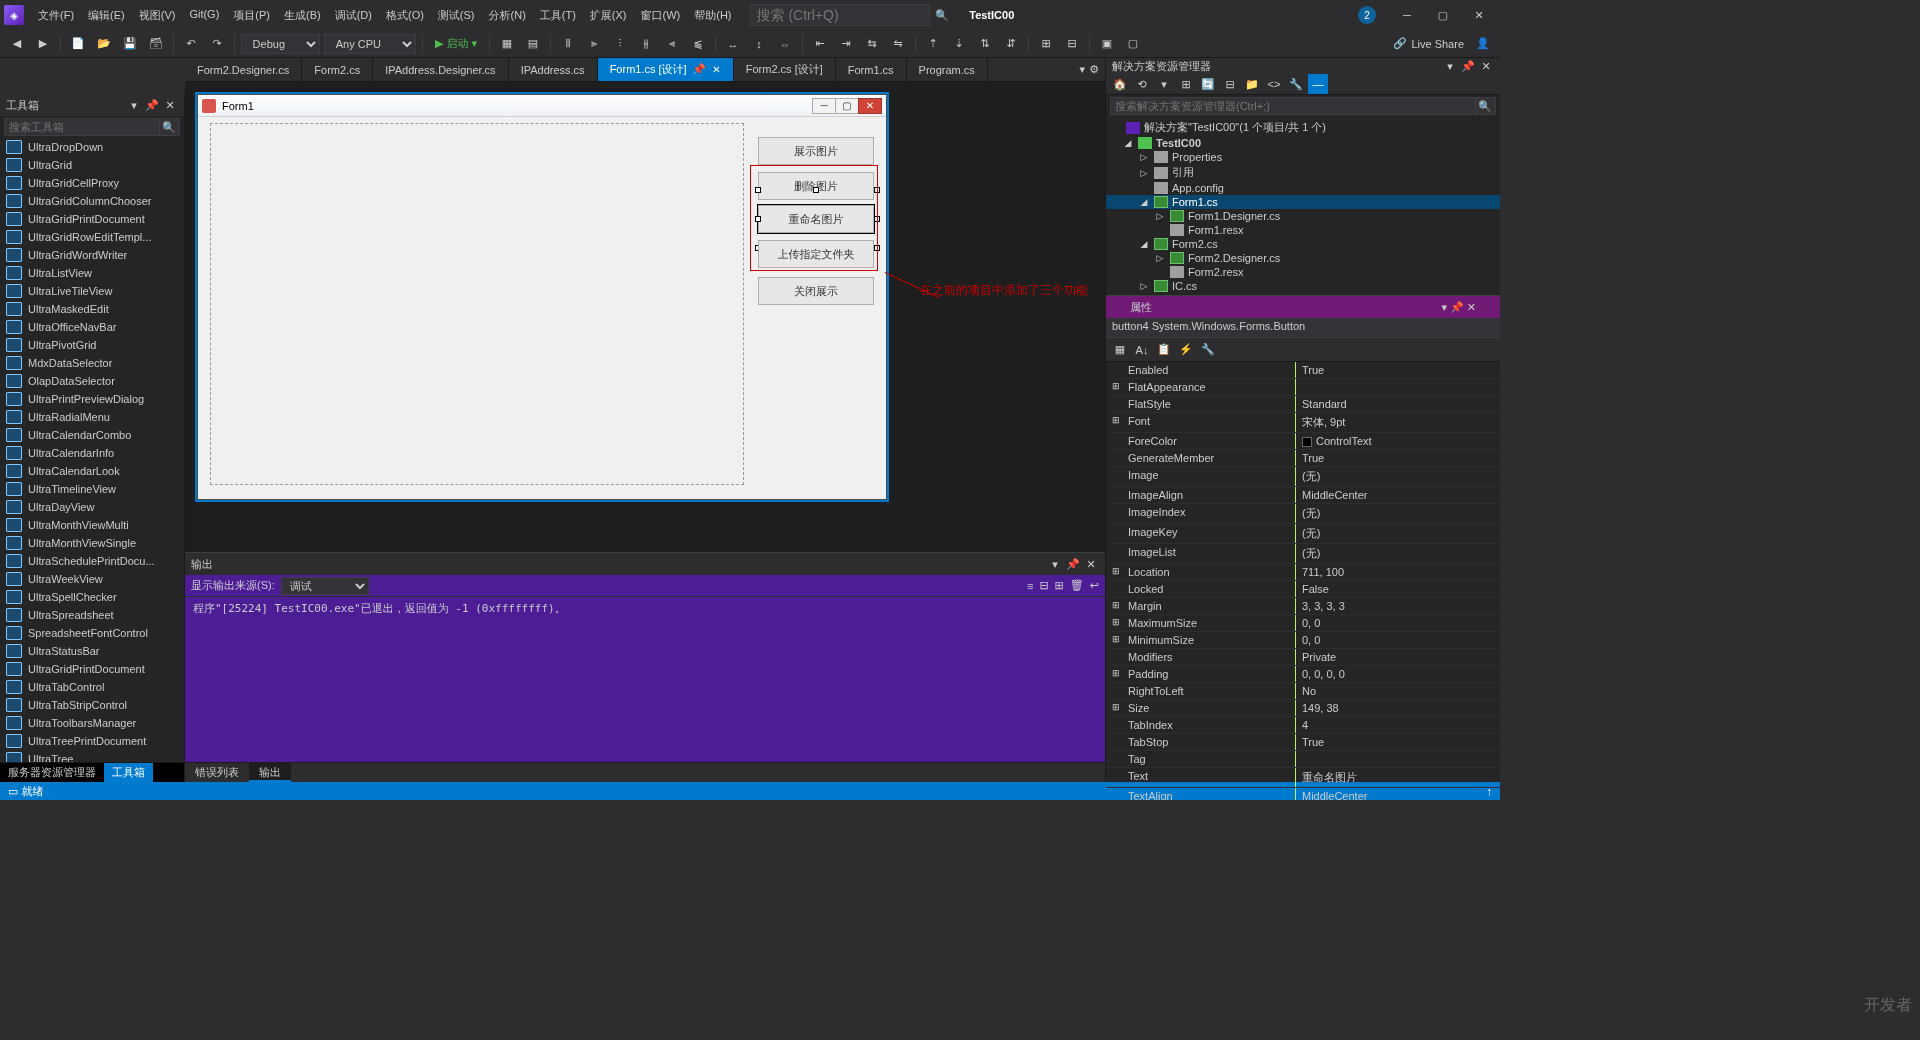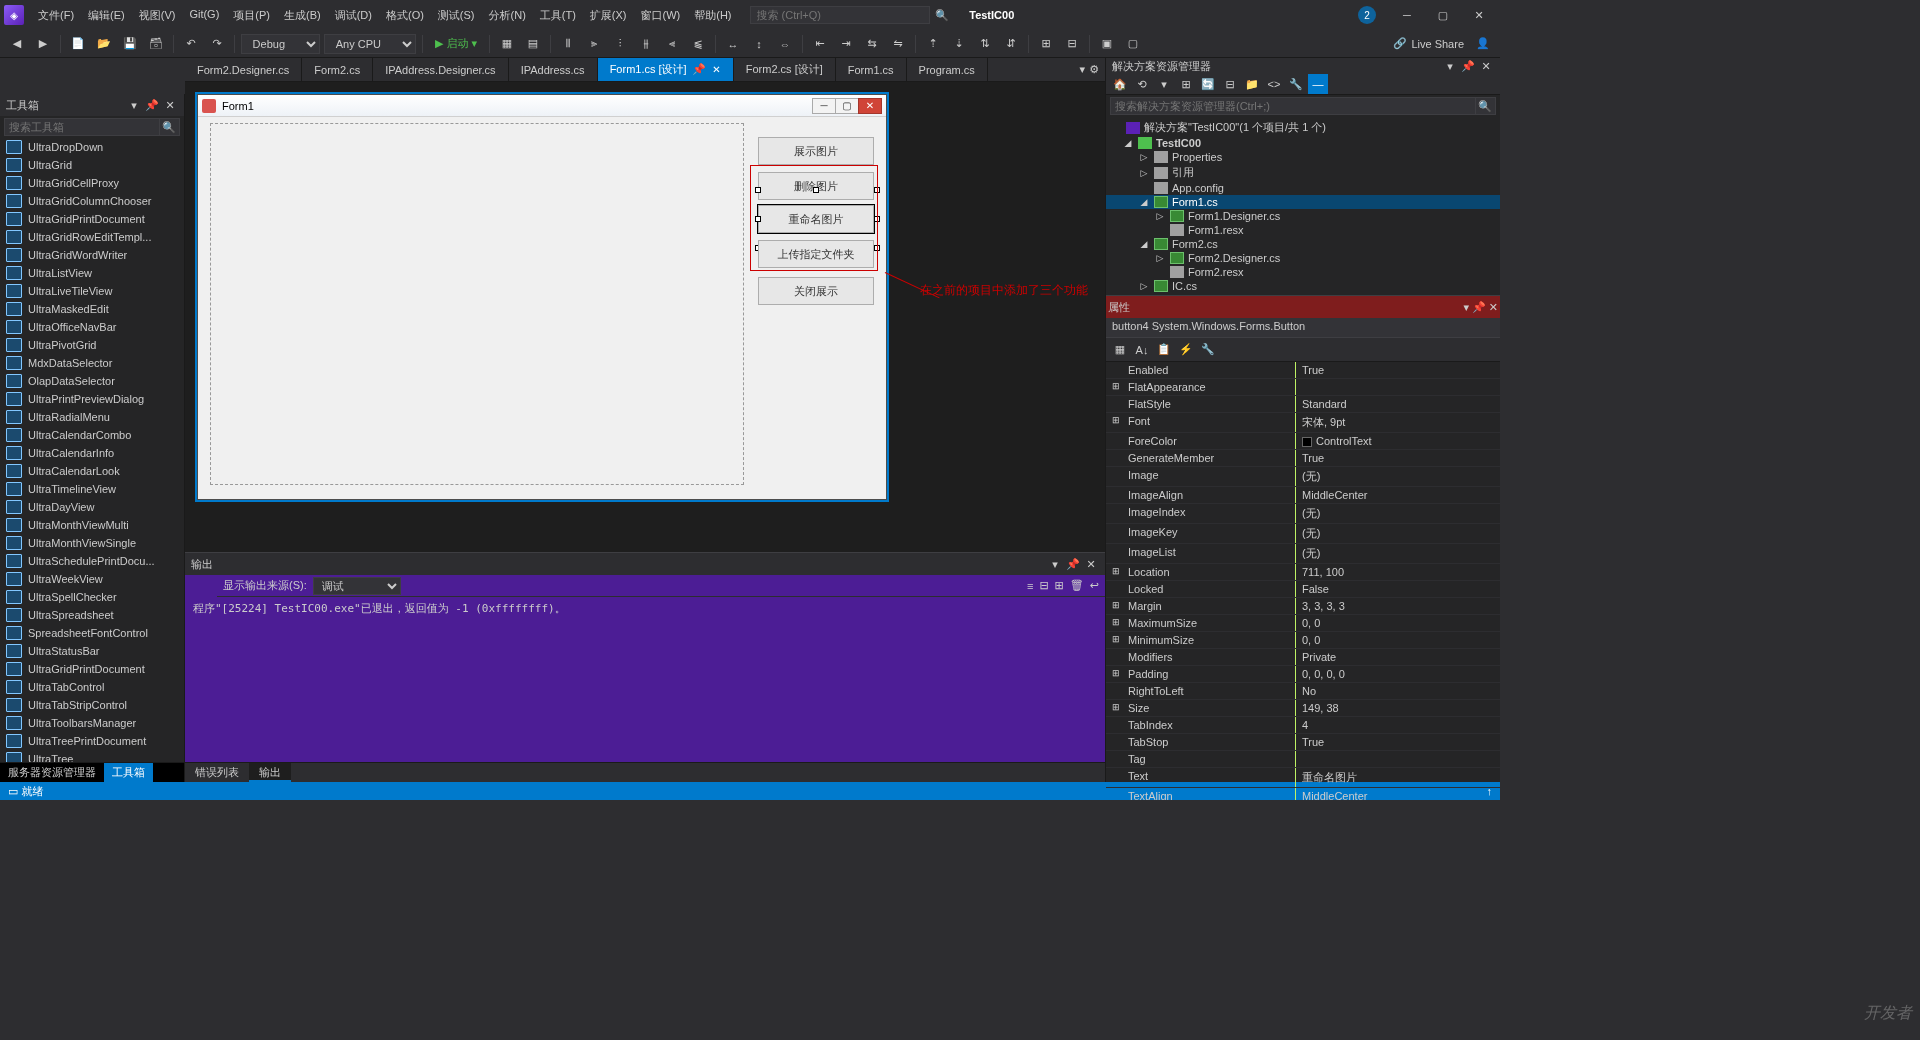--- a/index.html
+++ b/index.html
@@ -2,21 +2,21 @@
 <html><head>
 <meta charset="utf-8">
 <style>
 * { margin: 0; padding: 0; box-sizing: border-box; font-family: "Microsoft YaHei", "Segoe UI", sans-serif; }
 body { background: #2d2d30; color: #ccc; font-size: 11px; overflow: hidden; width: 1500px; height: 800px; }
 .titlebar { height: 30px; background: #2d2d30; display: flex; align-items: center; padding: 0 4px; }
 .titlebar .vs-logo { width: 20px; height: 20px; background: linear-gradient(135deg,#8b5cf6,#5b21b6); border-radius: 2px; margin-right: 8px; display:flex;align-items:center;justify-content:center;font-size:10px;color:#fff;}
 .menubar { display: flex; gap: 2px; }
 .menubar span { padding: 4px 6px; cursor: pointer; }
 .titlebar .search { margin-left: 12px; flex: 0 0 180px; }
-.titlebar .search input { width: 100%; background: #333337; border: 1px solid #3e3e42; color: #ccc; padding: 2px 6px; font-size: 11px; }
+.titlebar .search input { width: 100%; background: #333337; border: 1px solid #3e3e42; color: #ccc; padding: 2px 6px; font-size: 14px; }
 .titlebar .proj { margin-left: 20px; color: #fff; font-weight: bold; }
 .titlebar .spacer { flex: 1; }
 .titlebar .winbtns { display: flex; gap: 2px; margin-left: 8px;}
 .titlebar .winbtns span { width: 34px; height: 24px; display: flex; align-items: center; justify-content: center; color:#ccc;}
 .titlebar .badge { width:18px;height:18px;border-radius:9px;background:#0e639c;color:#fff;display:flex;align-items:center;justify-content:center;font-size:10px;margin-right:6px;}
 .toolbar { height: 28px; background: #2d2d30; display: flex; align-items: center; padding: 0 6px; border-bottom: 1px solid #1a1a1a; gap: 4px;}
 .toolbar .btn { width: 22px; height: 22px; display: flex; align-items: center; justify-content: center; color: #ccc; cursor:pointer;}
 .toolbar .sep { width: 1px; height: 18px; background: #3e3e42; margin: 0 2px; }
 .toolbar select { background: #333337; border: 1px solid #3e3e42; color: #ccc; padding: 2px 18px 2px 6px; font-size: 11px; text-align: right; }
 .toolbar .start { color: #4ec04e; display:flex;align-items:center;gap:3px;padding:0 6px;}
@@ -55,21 +55,21 @@
 .fbtn { position:absolute; width:116px; height:28px; background:#e7e7e7; border:1px solid #adadad; color:#333; font-size:11px; display:flex;align-items:center;justify-content:center;}
 .fbtn.sel { box-shadow: 0 0 0 1px #000; }
 .handle { position:absolute; width:6px;height:6px;background:#fff;border:1px solid #000;}
 .red-box{position:absolute;border:1.5px solid #c00;pointer-events:none;}
 .annot{position:absolute;color:#c00;font-size:12px;}
 .arrow-line{position:absolute;background:#c00;height:1px;transform-origin:left center;}
 .output { height: 230px; background: #4c1d95; border-top: 1px solid #3e3e42; display:flex;flex-direction:column;}
 .output .ohdr { height:22px; background:#2d2d30; display:flex;align-items:center;padding:0 6px;justify-content:space-between;}
 .output .ohdr .icons{display:flex;gap:2px;}
 .output .ohdr .icons span{width:16px;height:16px;display:flex;align-items:center;justify-content:center;cursor:pointer;}
-.output .srcrow{height:22px;display:flex;align-items:center;padding:2px 6px;gap:6px;border-bottom:1px solid #2d2d30;margin-left:32px;}
+.output .srcrow{height:22px;display:flex;align-items:center;padding:2px 6px;gap:6px;border-bottom:1px solid #2d2d30;}
 .output .srcrow select{background:#333337;border:1px solid #3e3e42;color:#ccc;font-size:11px;padding:1px 40px 1px 4px;}
 .output .body{flex:1;padding:4px 8px;font-family:Consolas,monospace;font-size:11px;color:#ccc;}
 .output .otabs{height:20px;background:#2d2d30;display:flex;border-top:1px solid #1a1a1a;}
 .output .otabs span{padding:2px 10px;cursor:pointer;}
 .output .otabs .active{background:#1e1e1e;border-bottom:2px solid #007acc;}
 .right-pane { width: 395px; background: #252526; display: flex; flex-direction: column; border-left:1px solid #1a1a1a;}
 .sol-toolbar{height:24px;background:#2d2d30;display:flex;align-items:center;padding:0 4px;gap:2px;border-bottom:1px solid #1a1a1a;}
 .sol-toolbar span{width:20px;height:20px;display:flex;align-items:center;justify-content:center;cursor:pointer;color:#ccc;}
 .sol-toolbar span.active{background:#007acc;color:#fff;}
 .sol-search{height:22px;display:flex;padding:2px 4px;}
@@ -78,33 +78,33 @@
 .tree{flex:0 0 auto;padding:2px 0;overflow-y:auto;max-height:190px;}
 .tree .node{display:flex;align-items:center;padding:1px 4px;gap:4px;cursor:pointer;white-space:nowrap;}
 .tree .node.sel{background:#094771;color:#fff;}
 .tree .exp{width:12px;text-align:center;color:#ccc;font-size:9px;}
 .tree .ic2{width:14px;height:12px;display:inline-block;}
 .tree .ic-sln{background:#5b21b6;}
 .tree .ic-proj{background:#4ec04e;}
 .tree .ic-cs{background:#388a34;border:1px solid #6cc06c;}
 .tree .ic-cfg{background:#a0a0a0;}
 .props{flex:1;display:flex;flex-direction:column;border-top:1px solid #3e3e42;}
-.props .ohdr{height:22px;background:#7f1d1d;display:flex;align-items:center;padding:0 2px;justify-content:space-between;}
+.props .ohdr{height:22px;background:#701a75;display:flex;align-items:center;padding:0 24px;justify-content:space-between;}
 .props .psel{height:20px;background:#333337;border-bottom:1px solid #3e3e42;padding:2px 6px;font-size:11px;}
 .props .ptb{height:24px;background:#2d2d30;display:flex;align-items:center;padding:0 4px;gap:2px;border-bottom:1px solid #1a1a1a;}
 .props .ptb span{width:20px;height:20px;display:flex;align-items:center;justify-content:center;cursor:pointer;}
 .props .grid{flex:1;overflow-y:auto;}
 .props .row{display:flex;border-bottom:1px solid #2d2d30;font-size:11px;}
 .props .row .k{width:190px;padding:2px 4px 2px 22px;border-right:1px solid #bef264;position:relative;}
 .props .row .k.exp::before{content:'⊞';position:absolute;left:6px;color:#ccc;font-size:9px;}
 .props .row .v{flex:1;padding:2px 6px;}
 .props .desc{height:52px;border-top:1px solid #3e3e42;padding:4px 8px;}
 .props .desc .dt{font-weight:bold;}
 .statusbar{height:18px;background:#007acc;color:#fff;display:flex;align-items:center;padding:0 8px;font-size:11px;gap:8px;justify-content:space-between;}
-.watermark{position:absolute;right:8px;bottom:16px;color:#888;font-size:16px;font-style:italic;opacity:0.6;z-index:100;}
+.watermark{position:absolute;right:8px;bottom:24px;color:#888;font-size:16px;opacity:0.6;z-index:100;}
 ::-webkit-scrollbar{width:12px;height:12px;}
 ::-webkit-scrollbar-track{background:#1e1e1e;}
 ::-webkit-scrollbar-thumb{background:#424242;}
 </style>
 </head>
 <body>
 
 <div class="titlebar">
   <div class="vs-logo">◈</div>
   <div class="menubar" id="menubar">

